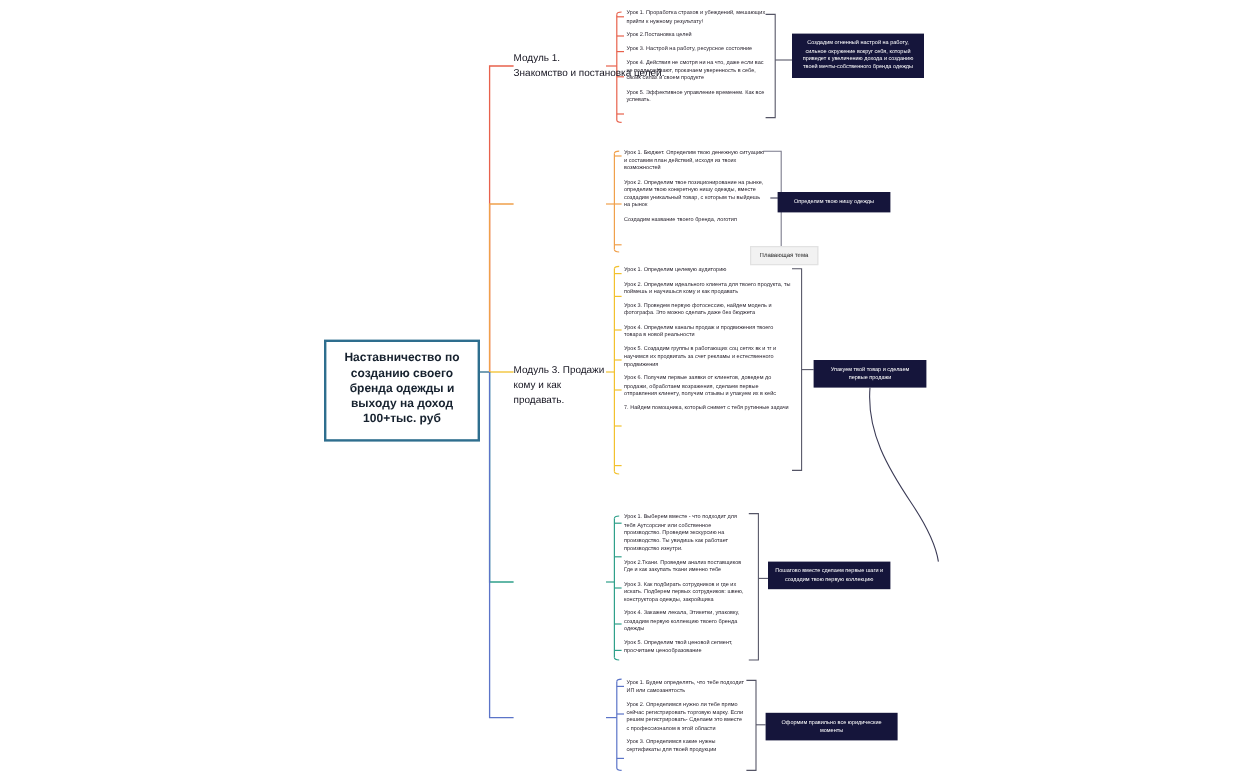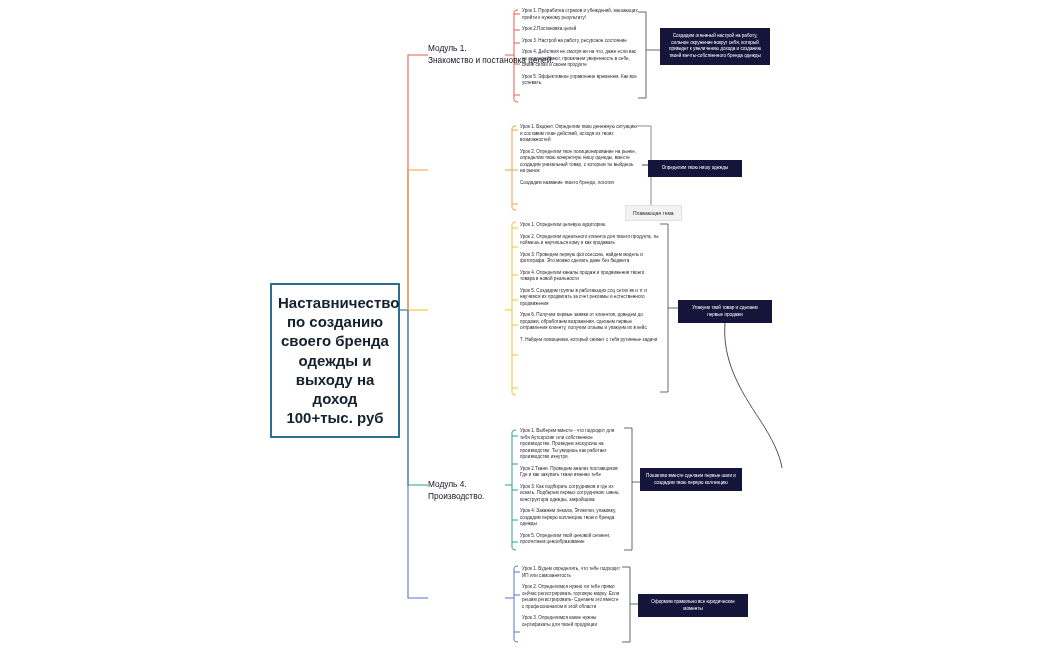--- a/index.html
+++ b/index.html
@@ -9,21 +9,21 @@
     color:#1b1b2b;overflow:hidden;position:relative;
   }
   #canvas{position:absolute;left:0;top:0;width:1050px;height:650px;}
   svg.wires{position:absolute;left:0;top:0;width:1050px;height:650px;pointer-events:none;}
 
   
   .root-node{
     position:absolute;left:270px;top:283px;width:130px;
     border:2px solid #2e6e8e;background:#ffffff;
     padding:8px 6px 9px 6px;box-sizing:border-box;
-    text-align:center;font-weight:bold;font-size:15px;line-height:1.28;
+    text-align:center;font-weight:bold;font-size:10px;line-height:1.28;
     color:#16212e;
   }
 
   
   .module-title{
     position:absolute;font-weight:normal;font-size:8.3px;line-height:1.5;
     color:#14131f;width:130px;
   }
 
   
@@ -146,32 +146,32 @@
   <div class="callout" style="left:660px;top:28px;width:110px;">Создадим огненный настрой на работу, сильное окружение вокруг себя, который приведет к увеличению дохода и созданию твоей мечты-собственного бренда одежды</div>
 
   <div class="lessons" style="left:520px;top:124px;">
     <div class="lesson">Урок 1. Бюджет. Определим твою денежную ситуацию и составим план действий, исходя из твоих возможностей</div>
     <div class="lesson">Урок 2. Определим твое позиционирование на рынке, определим твою конкретную нишу одежды, вместе создадим уникальный товар, с которым ты выйдешь на рынок</div>
     <div class="lesson">Создадим название твоего бренда, логотип</div>
   </div>
   <div class="callout" style="left:648px;top:160px;width:94px;">Определим твою нишу одежды</div>
   <div class="float-label" style="left:625px;top:205px;">Плавающая тема</div>
 
+  <div class="module-title" style="left:428px;top:302px;width:80px;">Модуль 3. Продажи кому и как продавать.</div>
   <div class="lessons" style="left:520px;top:222px;width:140px;">
     <div class="lesson">Урок 1. Определим целевую аудиторию</div>
     <div class="lesson">Урок 2. Определим идеального клиента для твоего продукта, ты поймешь и научишься кому и как продавать</div>
     <div class="lesson">Урок 3. Проведем первую фотосессию, найдем модель и фотографа. Это можно сделать даже без бюджета</div>
     <div class="lesson">Урок 4. Определим каналы продаж и продвижения твоего товара в новой реальности</div>
     <div class="lesson">Урок 5. Создадим группы в работающих соц сетях вк и тг и научимся их продвигать за счет рекламы и естественного продвижения</div>
     <div class="lesson">Урок 6. Получим первые заявки от клиентов, доведем до продажи, обработаем возражения, сделаем первые отправления клиенту, получим отзывы и упакуем их в кейс</div>
     <div class="lesson">7. Найдем помощника, который снимет с тебя рутинные задачи</div>
   </div>
   <div class="callout" style="left:678px;top:300px;width:94px;">Упакуем твой товар и сделаем первые продажи</div>
 
-  <div class="module-title" style="left:428px;top:478px;">Модуль 4.<br>Производство.</div>
   <div class="lessons" style="left:520px;top:428px;width:104px;">
     <div class="lesson">Урок 1. Выберем вместе - что подходит для тебя Аутсорсинг или собственное производство. Проведем экскурсию на производство. Ты увидишь как работает производство изнутри.</div>
     <div class="lesson">Урок 2.Ткани. Проведем анализ поставщиков Где и как закупать ткани именно тебе</div>
     <div class="lesson">Урок 3. Как подбирать сотрудников и где их искать. Подберем первых сотрудников: швею, конструктора одежды, закройщика</div>
     <div class="lesson">Урок 4. Закажем лекала, Этикетки, упаковку, создадим первую коллекцию твоего бренда одежды</div>
     <div class="lesson">Урок 5. Определим твой ценовой сегмент, просчитаем  ценообразование</div>
   </div>
   <div class="callout" style="left:640px;top:468px;width:102px;">Пошагово вместе сделаем первые шаги и создадим твою первую коллекцию</div>
 
   <div class="lessons" style="left:522px;top:566px;width:100px;">

